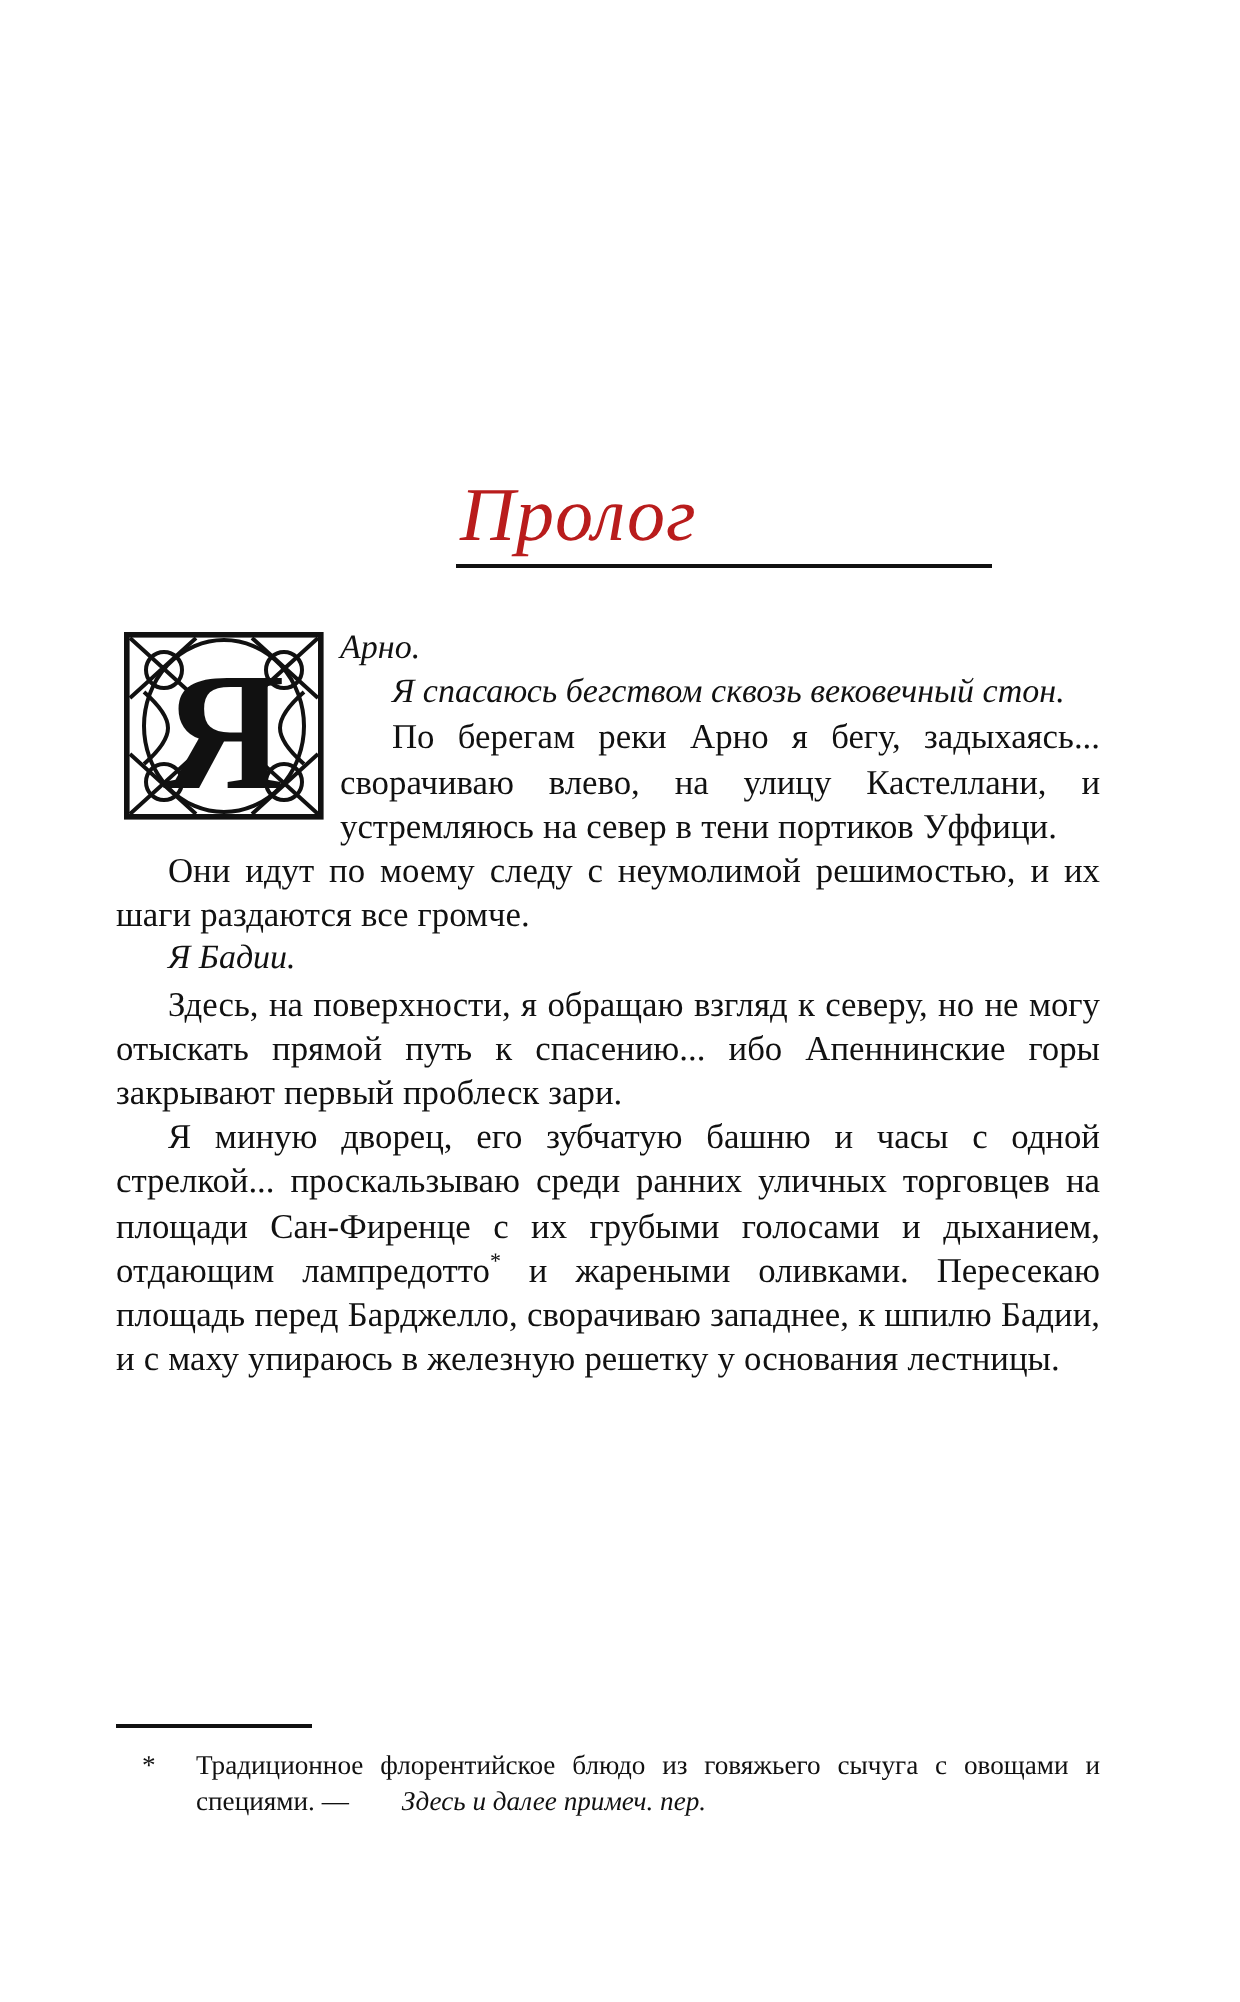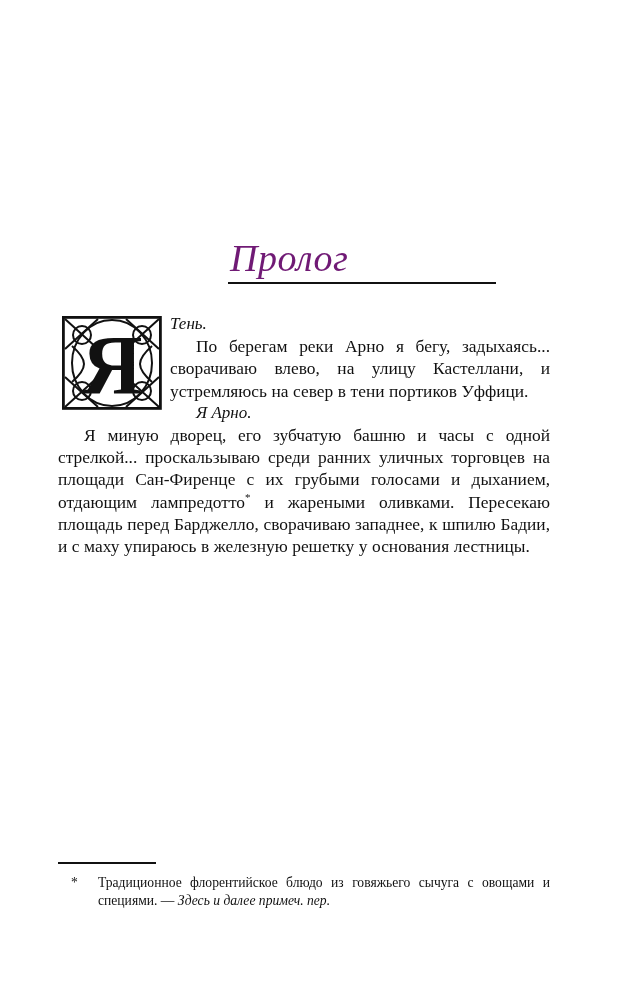--- a/index.html
+++ b/index.html
@@ -23,21 +23,21 @@
     left: 58px;
     top: 236px;
     width: 492px;
   }
   .chapter-title {
     font-family: "Liberation Serif", "DejaVu Serif", serif;
     font-style: italic;
     font-weight: 400;
     font-size: 38px;
     line-height: 44px;
-    color: #701a75;
+    color: #b91c1c;
     margin: 0;
     padding-left: 172px;
     letter-spacing: 0.5px;
   }
   .title-rule {
     position: absolute;
     left: 170px;
     top: 46px;
     width: 268px;
     height: 2px;
@@ -106,21 +106,21 @@
     line-height: 18px;
     text-align: justify;
     padding-left: 40px;
   }
   .footnote .marker {
     position: absolute;
     left: 13px;
     top: 0;
     font-size: 13.6px;
   }
-  .footnote i { font-style: italic; }
+  .footnote i { font-style: italic; margin-left: 23px; }
 </style>
 </head>
 <body>
 
 <div class="page">
 
   <div class="title-block">
     <h1 class="chapter-title">Пролог</h1>
     <div class="title-rule"></div>
   </div>
@@ -142,26 +142,29 @@
           <path d="M3 91 L36 61 M36 91 L3 61"></path>
           <path d="M97 91 L64 61 M64 91 L97 61"></path>
           <path d="M10 30 C26 44 26 52 10 66"></path>
           <path d="M90 30 C74 44 74 52 90 66"></path>
         </g>
 
         <text x="50" y="78" text-anchor="middle" font-family="'Liberation Serif','DejaVu Serif',serif" font-size="84" font-weight="700" fill="#111">Я</text>
       </svg>
     </div>
 
-    <p class="verse flush">Тень.</p>
+    <p class="verse flush">Арно.</p>
+    <p class="verse">Я спасаюсь бегством сквозь вековечный стон.</p>
 
     <p class="body">По берегам реки Арно я бегу, задыхаясь... сворачиваю влево, на улицу Кастеллани, и устремляюсь на север в тени портиков Уффици.</p>
+    <p class="body">Они идут по моему следу с неумолимой решимостью, и их шаги раздаются все громче.</p>
 
-    <p class="verse">Я Арно.</p>
+    <p class="verse">Я Бадии.</p>
 
+    <p class="body">Здесь, на поверхности, я обращаю взгляд к северу, но не могу отыскать прямой путь к спасению... ибо Апеннинские горы закрывают первый проблеск зари.</p>
 
     <p class="body"><span>Я миную дворец, его зубчатую башню и часы с одной стрелкой... проскальзываю среди ранних уличных торговцев на площади Сан-Фиренце с их грубыми голосами и дыханием, отдающим лампредотто</span><span class="sup">*</span><span> и жареными оливками. Пересекаю площадь перед Барджелло, сворачиваю западнее, к шпилю Бадии, и с маху упираюсь в железную решетку у основания лестницы.</span></p>
   </div>
 
   <div class="footnote-wrap">
     <div class="footnote-rule"></div>
     <div class="footnote">
       <span class="marker">*</span><span>Традиционное флорентийское блюдо из говяжьего сычуга с овощами и специями. — </span><i>Здесь и далее примеч. пер.</i>
     </div>
   </div>

